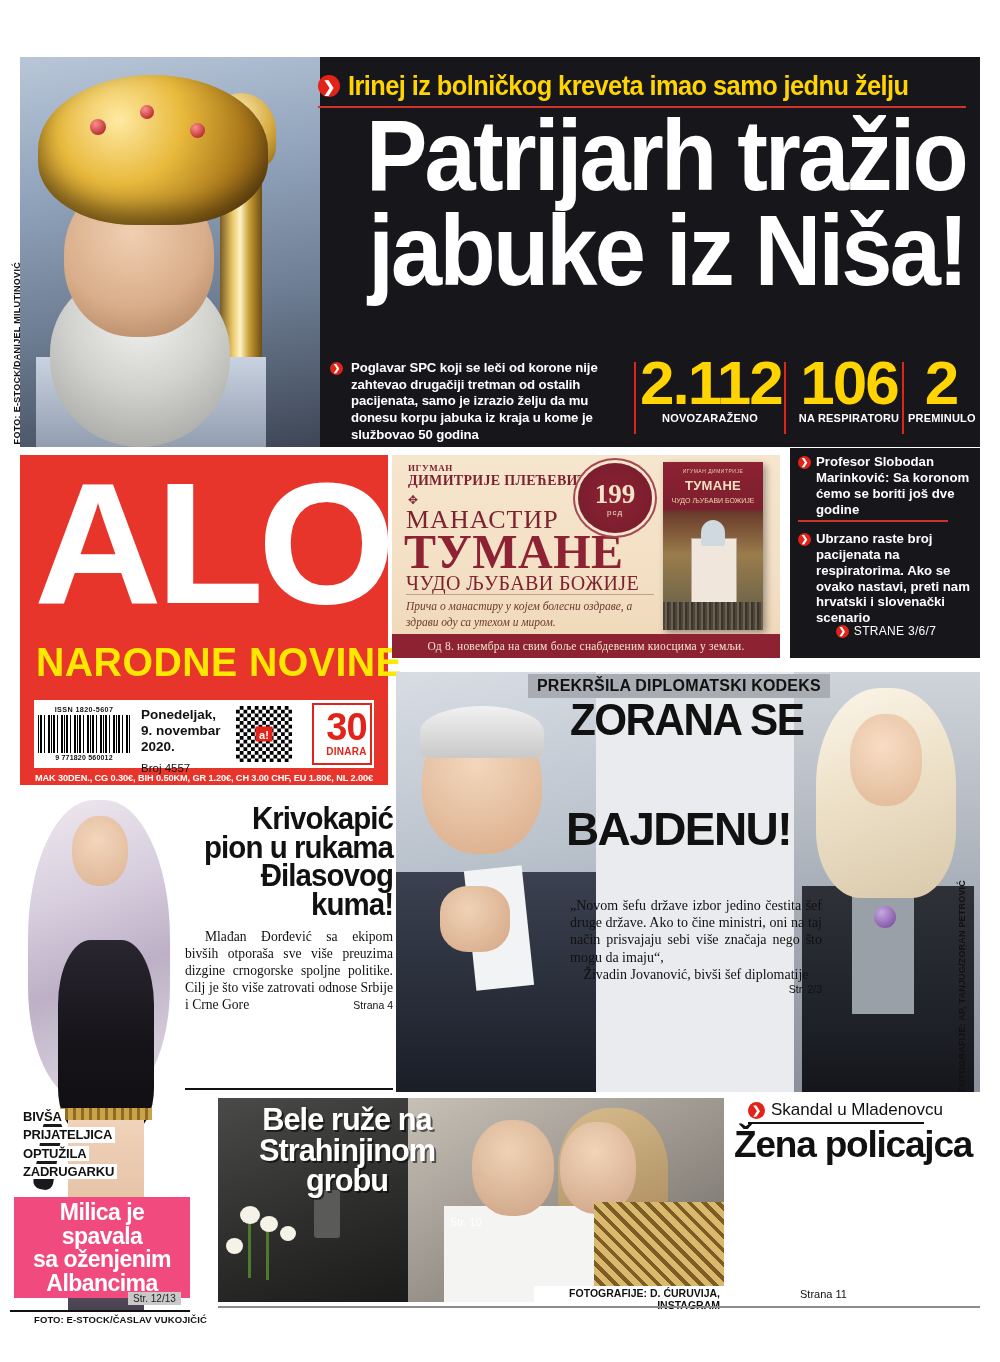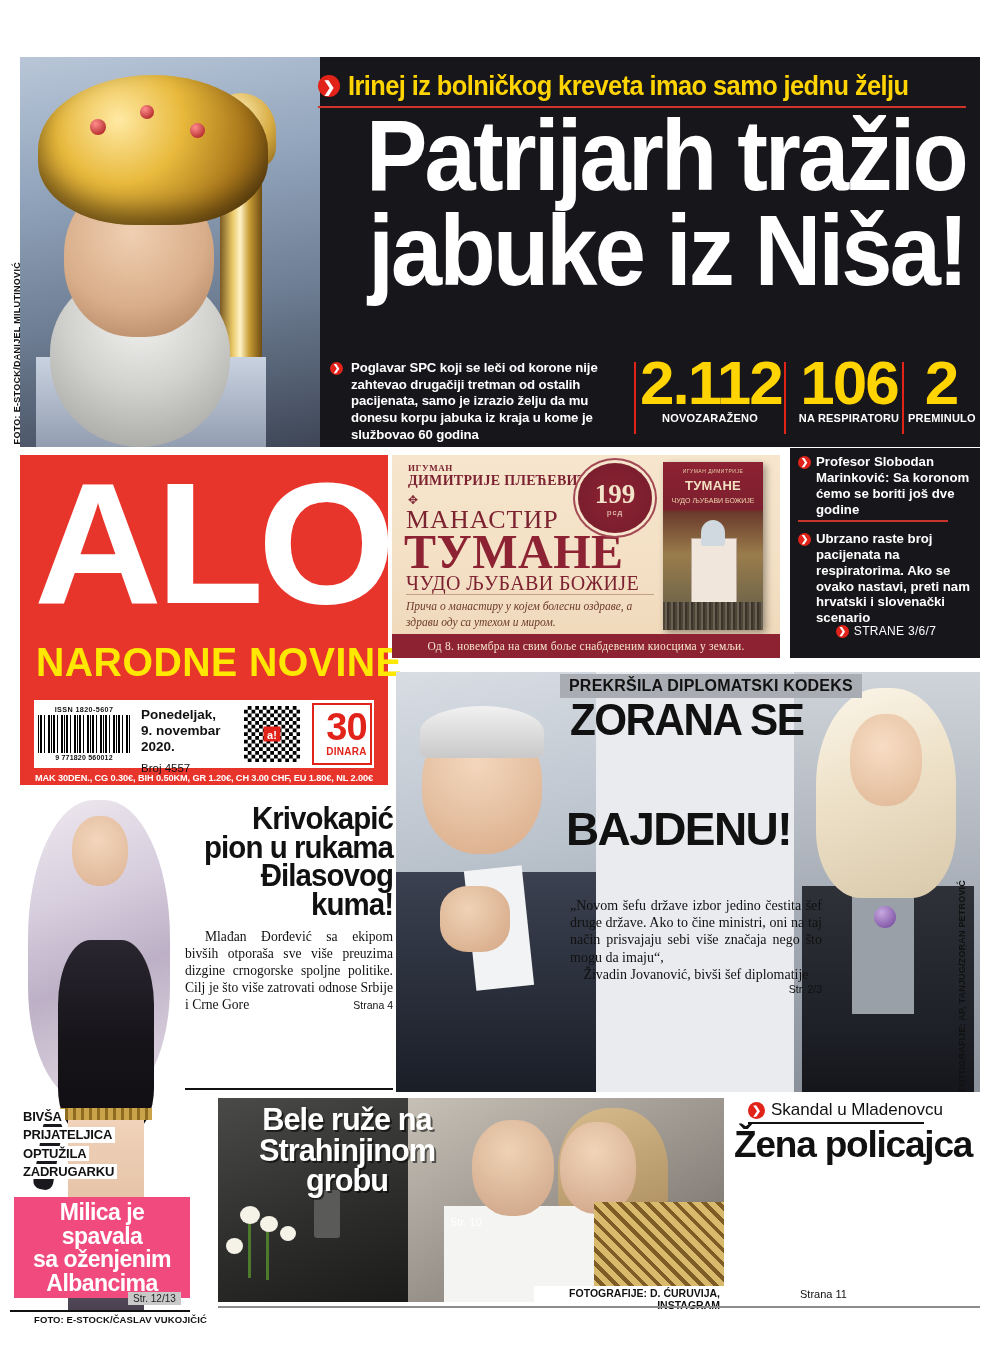--- a/index.html
+++ b/index.html
@@ -80,21 +80,21 @@
        linear-gradient(0deg,#000 0,#000 100%) ,
        repeating-conic-gradient(#000 0 25%, #fff 0 50%);
      background-size:100% 100%, 8px 8px;
      background-blend-mode:normal;
      position:relative;}
   #qr::after{content:"";position:absolute;inset:0;
      background:repeating-conic-gradient(#000 0 25%,#fff 0 50%) 0 0/7.5px 7.5px;}
   #qr-a{position:absolute;left:50%;top:50%;transform:translate(-50%,-50%);width:17px;height:15px;background:#e2231a;
      color:#fff;font-size:11px;font-weight:bold;display:flex;align-items:center;justify-content:center;z-index:3;}
   #price-box{width:60px;background:#fff;border:2px solid #e2231a;box-sizing:border-box;text-align:center;
-     margin:3px 2px 3px 8px;padding-left:9px;}
+     margin:3px 2px 3px 16px;padding-left:9px;}
   #price-num{color:#e2231a;font-size:38px;font-weight:bold;line-height:1;margin-top:3px;letter-spacing:-1px;}
   #price-cap{color:#e2231a;font-size:10px;font-weight:bold;letter-spacing:.3px;}
   #pricerow{left:34px;top:770px;width:340px;height:15px;color:#fff;font-size:9.2px;font-weight:bold;
      display:flex;align-items:center;justify-content:center;letter-spacing:-.1px;}
 
   
   #book-ad{left:392px;top:455px;width:388px;height:203px;background:linear-gradient(180deg,#f6e6cd 0%,#f3dfc4 60%,#efd7b7 100%);overflow:hidden;}
   #ba-igu{left:408px;top:463px;font-size:9px;font-weight:bold;color:#7d2230;letter-spacing:.6px;}
   #ba-author{left:408px;top:473px;font-size:14px;font-weight:bold;color:#7d2230;letter-spacing:.3px;}
   #ba-cross{left:408px;top:493px;font-size:12px;color:#7d2230;}
@@ -182,21 +182,21 @@
   .zo-hair{position:absolute;left:22px;top:16px;width:140px;height:210px;border-radius:46% 46% 32% 32%;
      background:linear-gradient(160deg,#fbf6ea 0%,#efe3cb 40%,#d9c9ab 100%);}
   .zo-face{position:absolute;left:56px;top:42px;width:72px;height:92px;border-radius:46%;
      background:radial-gradient(circle at 45% 35%,#f7ddc4,#e0b795);}
   .zo-jacket{position:absolute;left:8px;top:214px;width:172px;height:206px;
      background:linear-gradient(180deg,#2e3138 0%,#1e2027 70%,#14161b 100%);}
   .zo-top{position:absolute;left:58px;top:222px;width:62px;height:120px;background:#9aa0a8;}
   .zo-neck{position:absolute;left:80px;top:234px;width:22px;height:22px;border-radius:50%;
      background:radial-gradient(circle at 35% 30%,#c7a8e0,#6c3f96);}
   #zorana-tag{left:528px;top:674px;background:#a9adb3;color:#111;font-size:16px;font-weight:bold;
-     padding:3px 9px;letter-spacing:.2px;margin-left:32px;}
+     padding:3px 9px;letter-spacing:.2px;}
   #zorana-h1{left:570px;top:698px;color:#111;font-size:44px;font-weight:bold;letter-spacing:-1.6px;line-height:1;transform:scaleX(.96);transform-origin:left top;}
   #zorana-h2{left:566px;top:735px;color:#ec1c24;font-size:76px;font-weight:bold;letter-spacing:-3px;line-height:1;}
   #zorana-h3{left:566px;top:806px;color:#111;font-size:46px;font-weight:bold;letter-spacing:-1.6px;line-height:1;}
   #zorana-body{left:570px;top:897px;width:252px;font-family:"Liberation Serif",serif;font-size:14px;line-height:1.23;
      text-align:justify;color:#111;}
   #zorana-body .last{text-align:center;}
   #zorana-page{font-family:"Liberation Sans",sans-serif;font-size:10.5px;float:right;}
   #photo-credit-right{left:957px;top:880px;font-size:9px;font-weight:bold;color:#111;letter-spacing:.2px;}
 
   
@@ -263,21 +263,21 @@
   </div>
   <div class="abs" id="kicker-rule"></div>
 
   <div class="abs" id="main-headline">
     <div>Patrijarh tražio</div>
     <div>jabuke iz Niša!</div>
   </div>
 
   <div class="abs" id="lead-wrap">
     <span class="rbullet" style="width:13px;height:13px;font-size:9px;margin-top:2px;">❯</span>
-    <span id="lead-text">Poglavar SPC koji se leči od korone nije zahtevao drugačiji tretman od ostalih pacijenata, samo je izrazio želju da mu donesu korpu jabuka iz kraja u kome je službovao 60 godina</span>
+    <span id="lead-text">Poglavar SPC koji se leči od korone nije zahtevao drugačiji tretman od ostalih pacijenata, samo je izrazio želju da mu donesu korpu jabuka iz kraja u kome je službovao 50 godina</span>
   </div>
 
   <div class="abs statdiv" id="div-1"></div>
   <div class="abs statdiv" id="div-2"></div>
   <div class="abs statdiv" id="div-3"></div>
 
   <div class="abs stat" id="stat-1">
     <div class="num">2.112</div>
     <div class="cap">NOVOZARAŽENO</div>
   </div>

